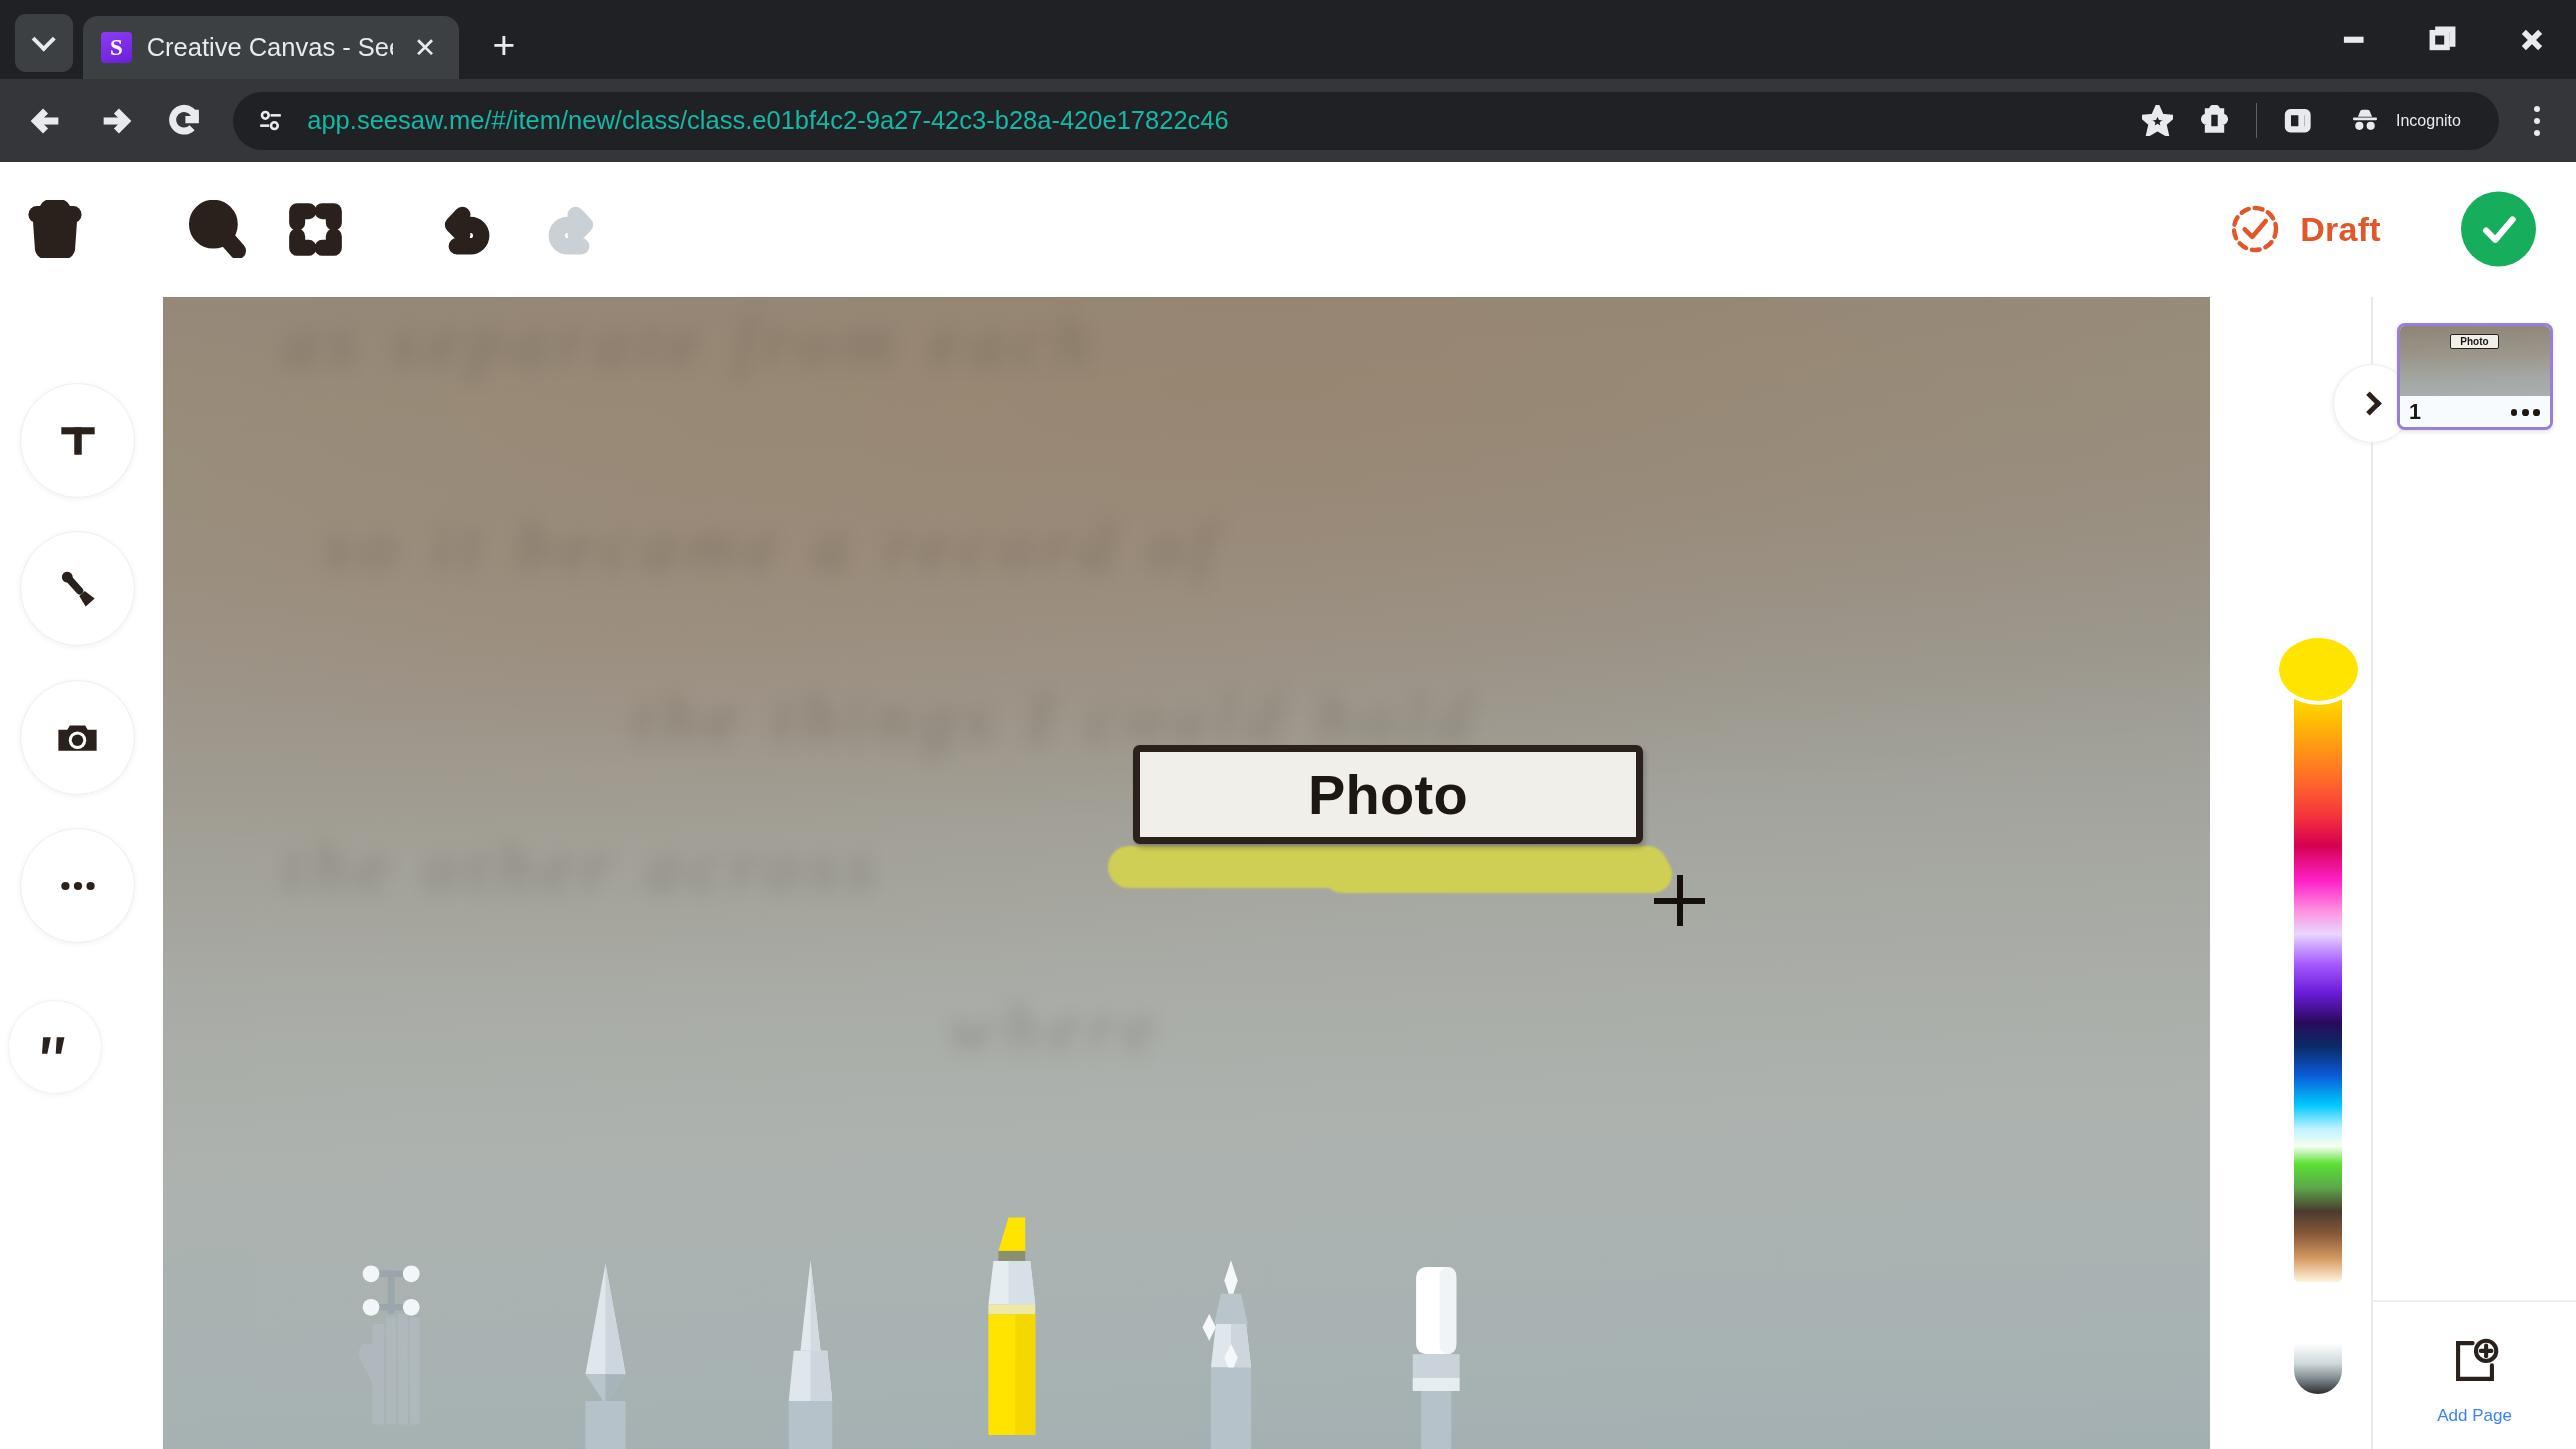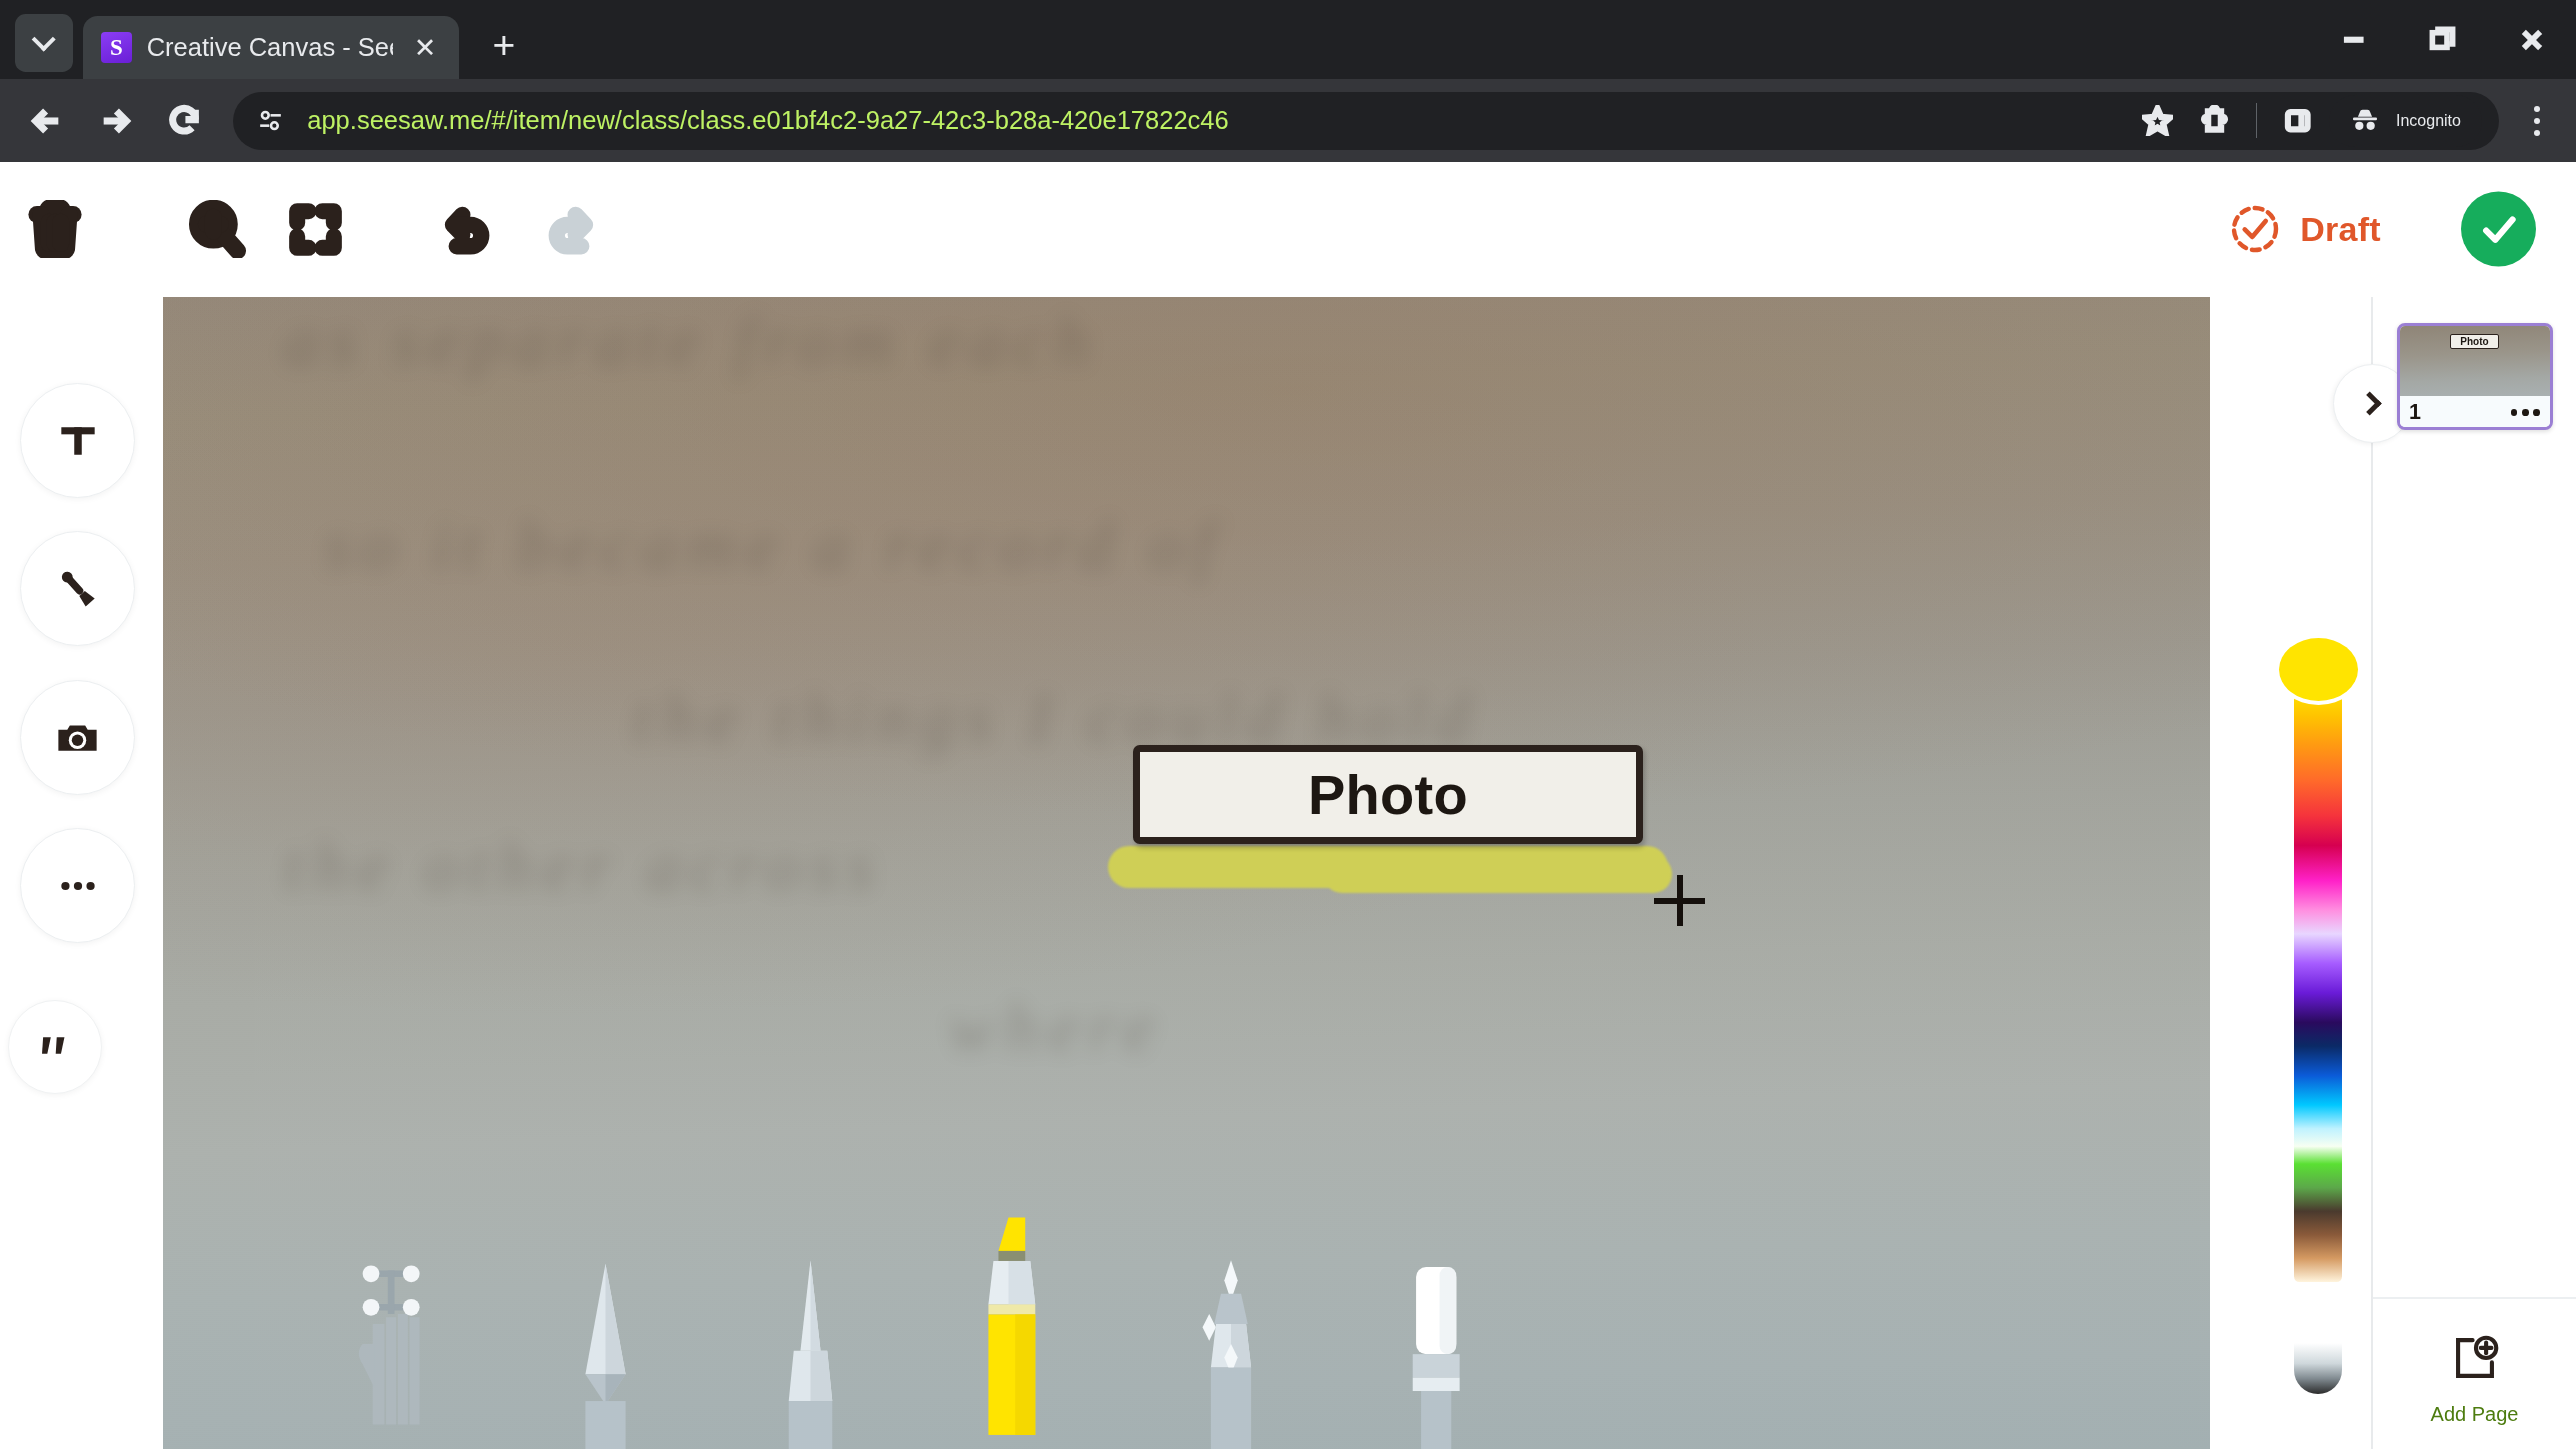--- a/index.html
+++ b/index.html
@@ -59,21 +59,21 @@
     display:flex; align-items:center; padding: 0 17.4px; gap: 9.4px;
   }
   .navbtn { width:59px;height:59px;display:flex;align-items:center;justify-content:center; }
   .navbtn svg { stroke:#e8eaed; fill:none; stroke-width:5; }
   .omnibox {
     flex:1; height: 58px; background:#202124; border-radius: 29.5px;
     display:flex; align-items:center; padding: 0 10.7px 0 19px; gap: 19px;
     margin-left: 10.7px;
   }
   .site-icon { width:36px;height:36px;display:flex;align-items:center;justify-content:center; }
-  .url { color:#bef264; font-size: 25.5px; flex:1; white-space:nowrap; overflow:hidden; }
+  .url { color:#14b8a6; font-size: 25.5px; flex:1; white-space:nowrap; overflow:hidden; }
   .omni-right { display:flex; align-items:center; gap:5.4px; padding-right:5.4px; }
   .oib { width:52px;height:52px;display:flex;align-items:center;justify-content:center;border-radius:50%; }
   .oib svg { stroke:#e8eaed; fill:none; stroke-width:5; }
   .vdiv { width:1.3px; height:35px; background:#5f6368; margin: 0 9.4px; }
   .incognito {
     display:flex; align-items:center; gap:13.4px; height:52px;
     background:#202124; border-radius:27px; padding: 0 21.5px 0 17.4px;
   }
   .incognito span { color:#e8eaed; font-size:16px; }
   .kebab { width:44px; display:flex; flex-direction:column; align-items:center; gap:6px; margin-left:6.7px;}
@@ -222,21 +222,21 @@
   }
   .thumb-num { font-size:21.5px; font-weight:bold; color:#1d1712; }
   .thumb-dots { display:flex; gap:4.7px; }
   .thumb-dots i { width:6.7px;height:6.7px;border-radius:50%;background:#1d1712;display:block; }
 
   .addpage {
     position:absolute; left:0; right:0; bottom:23px;
     display:flex; flex-direction:column; align-items:center; gap:14.8px;
     border-top:2px solid #eceff1; padding-top:31px;
   }
-  .addpage-label { font-size:20px; color:#4d7c0f; }
+  .addpage-label { font-size:17px; color:#3b82f6; }
 </style>
 </head>
 <body>
 
 <div class="browser">
 
   <div class="tabstrip">
     <div class="tab-search">
       <div class="chev-down"></div>
     </div>

